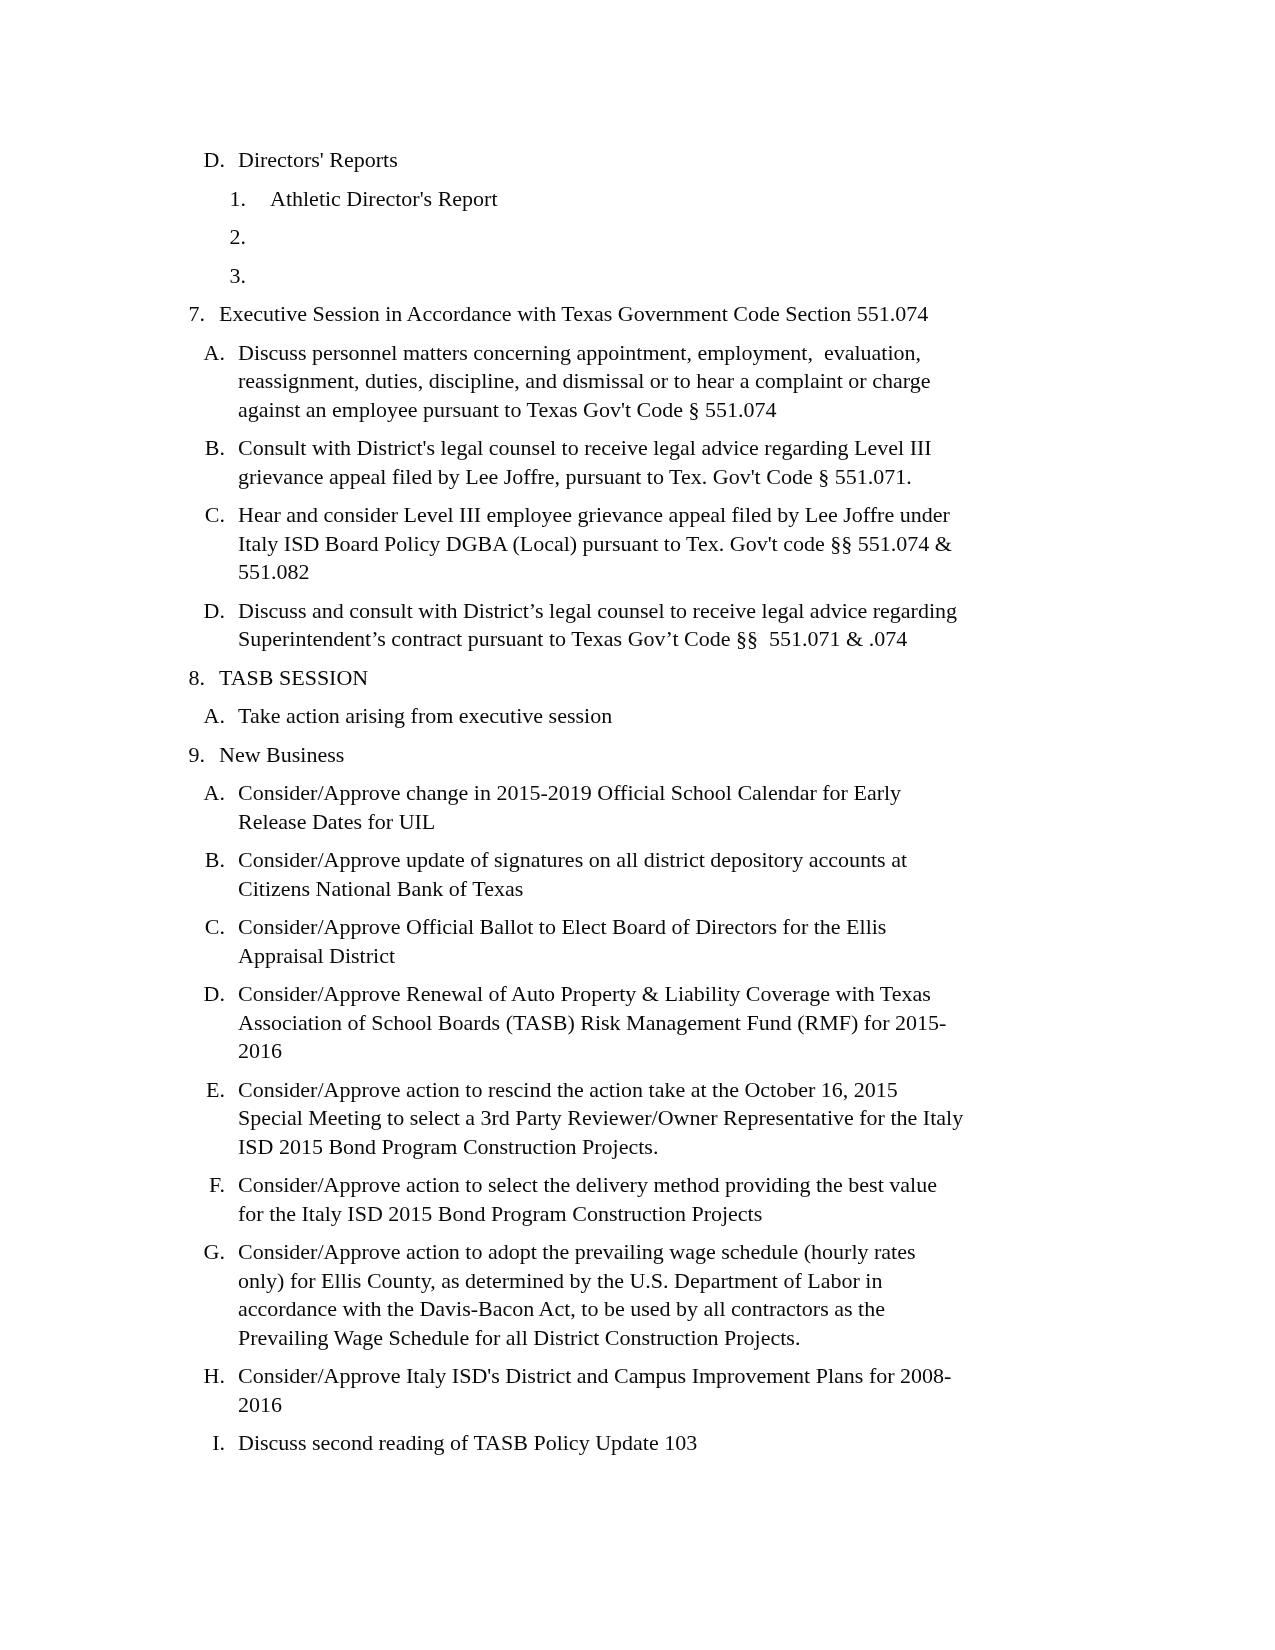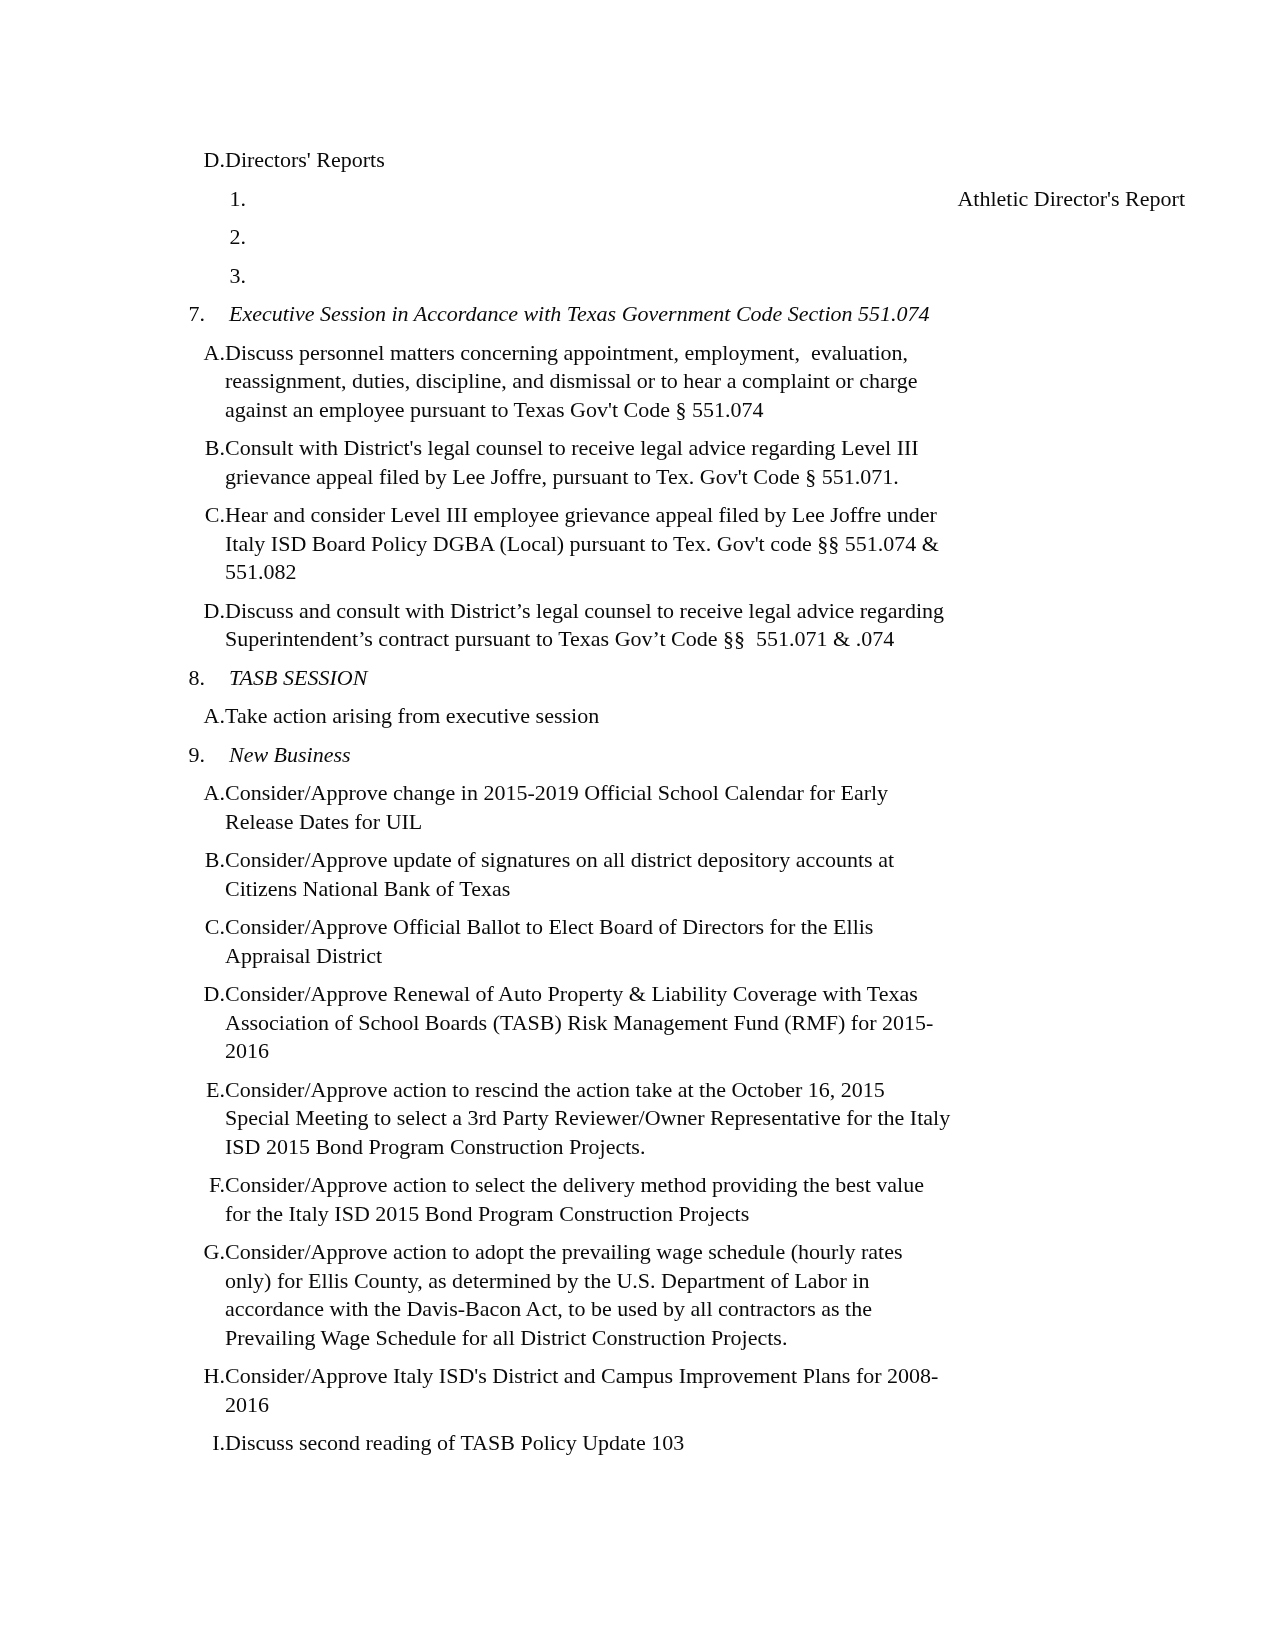--- a/index.html
+++ b/index.html
@@ -14,23 +14,23 @@
     font-family:"Liberation Serif","DejaVu Serif",serif;
     font-size:22px;
     line-height:28.5px;
     color:#0a0a0a;
   }
   .item{display:flex;align-items:flex-start;margin-bottom:10px;}
   .marker{flex:0 0 55px;text-align:right;white-space:pre;}
   .lvl2 .marker{flex-basis:75px;}
   .lvl3 .marker{flex-basis:96px;}
   .itext{flex:1 1 auto;white-space:pre-wrap;}
-  .lvl1 .itext{margin-left:24px;font-style:italic;}
-  .lvl2 .itext{}
-  .lvl3 .itext{margin-left:24px;text-align:right;}
+  .lvl1 .itext{margin-left:14px;}
+  .lvl2 .itext{margin-left:13px;}
+  .lvl3 .itext{margin-left:24px;}
 </style>
 </head>
 <body>
 
 <div class="page">
 
   <div class="item lvl2">
     <span class="marker">D.</span>
     <div class="itext">Directors' Reports</div>
   </div>

